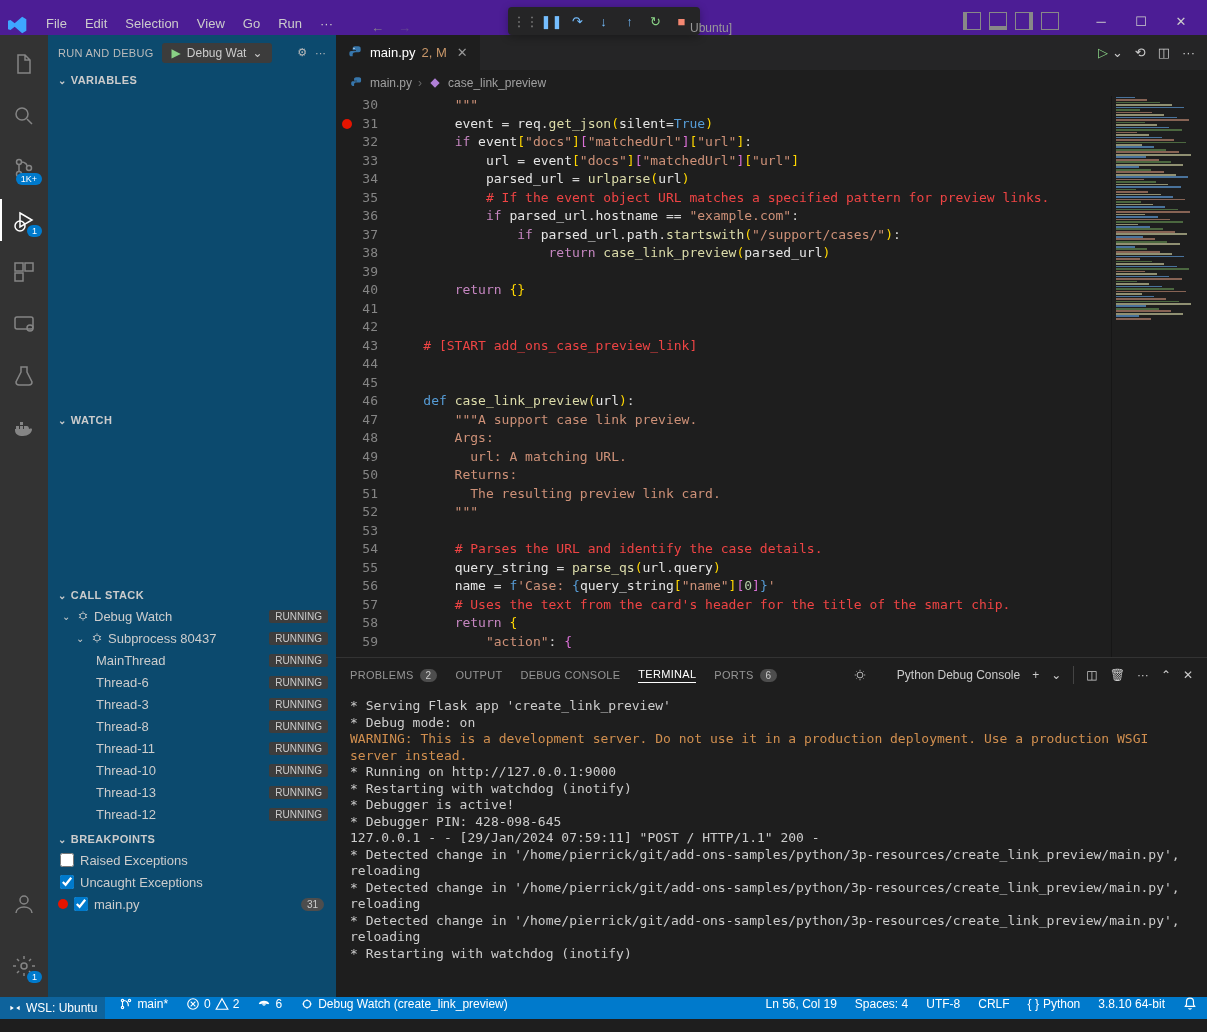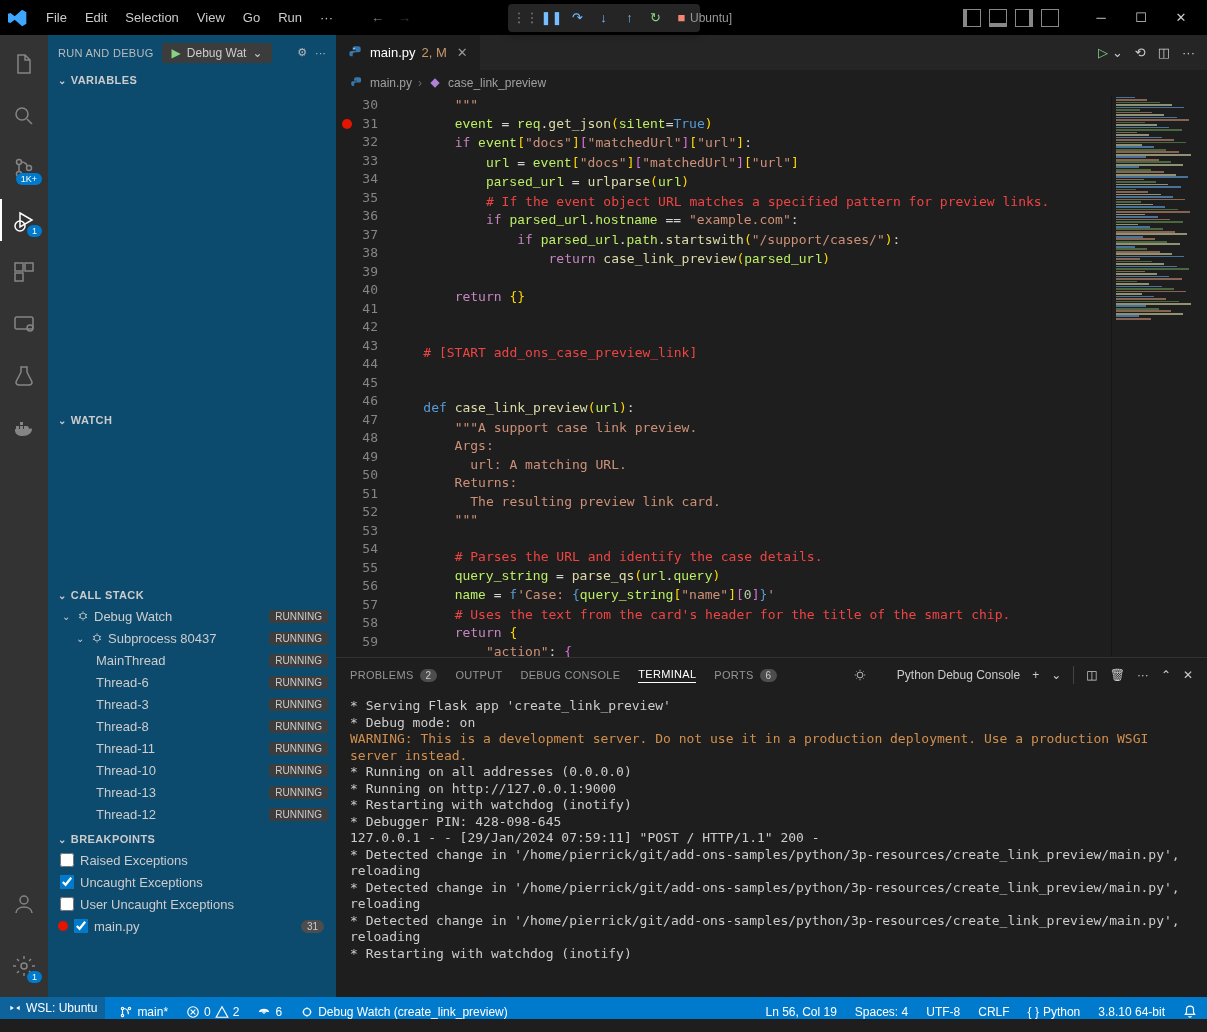--- a/index.html
+++ b/index.html
@@ -7,23 +7,23 @@
     font-family: "Segoe UI", -apple-system, sans-serif;
     background: #1e1e1e;
     color: #cccccc;
     width: 1207px;
     height: 1032px;
     overflow: hidden;
     font-size: 13px;
   }
   .titlebar {
     height: 35px;
-    background: #000000;
+    background: #4c1d95;
     display: flex;
-    align-items: center;
+    align-items: flex-end;
     padding: 0 8px;
     position: relative;
   }
   .titlebar .logo { width: 20px; height: 20px; margin-right: 10px; }
   .titlebar .menu { display: flex; gap: 2px; }
   .titlebar .menu-item { padding: 4px 8px; color: #cccccc; cursor: pointer; font-size: 13px; }
   .titlebar .debug-toolbar {
     position: absolute; left: 50%; transform: translateX(-50%);
     display: flex; gap: 2px; background: #252526; border-radius: 4px; padding: 2px 6px;
     box-shadow: 0 2px 8px rgba(0,0,0,0.3);
@@ -100,42 +100,42 @@
   .minimap .mm-line.c4 { background: #dcdcaa; width: 50%; }
 
   
   .kw { color: #c586c0; }
   .fn { color: #dcdcaa; }
   .str { color: #ce9178; }
   .num { color: #b5cea8; }
   .cm { color: #ef4444; }
   .bl { color: #569cd6; }
   .op { color: #d4d4d4; }
-  .var { color: #bef264; font-family: Liberation Mono, monospace; }
+  .var { color: #e5e5e5; }
   .brace { color: #ffd700; }
   .brace2 { color: #da70d6; }
 
   
   .panel {
     height: 340px; background: #1e1e1e; border-top: 1px solid #333;
     display: flex; flex-direction: column;
   }
   .panel-tabs { height: 34px; display: flex; align-items: center; padding: 0 14px; gap: 18px; font-size: 11px; color: #969696; }
   .panel-tab { cursor: pointer; letter-spacing: .3px; display: flex; align-items: center; gap: 6px; }
   .panel-tab.active { color: #fff; border-bottom: 1px solid #fff; padding-bottom: 2px; }
   .panel-tab .count { background: #4d4d4d; border-radius: 10px; font-size: 10px; padding: 1px 6px; color: #ccc; }
   .panel-right { margin-left: auto; display: flex; align-items: center; gap: 12px; color: #ccc; font-size: 12px; }
   .panel-right .term-name::before { content: ""; display: inline-block; width: 14px; height: 14px; margin-right: 4px; vertical-align: middle; }
   .terminal-body { flex: 1; padding: 6px 14px; font-family: Consolas, monospace; font-size: 13px; line-height: 16.5px; overflow: hidden; color: #ccc; }
   .terminal-body .warn { color: #d18f4f; }
   .terminal-body .ylw { color: #d7ba7d; }
 
   
   .statusbar {
-    height: 22px; background: #007acc; color: #fff; display: flex; align-items: flex-end;
+    height: 22px; background: #007acc; color: #fff; display: flex; align-items: flex-start;
     font-size: 12px; padding: 0 6px; gap: 10px;
   }
   .statusbar .sb-item { display: flex; align-items: center; gap: 4px; cursor: pointer; padding: 0 4px; }
   .statusbar .sb-right { margin-left: auto; display: flex; align-items: center; gap: 10px; }
   .statusbar .sb-item svg { width: 14px; height: 14px; }
 
   .icon-svg { width: 24px; height: 24px; }
   .divider-v { width: 1px; background: #444; height: 18px; }
 </style>
 </head>
@@ -339,24 +339,20 @@
       <span>BREAKPOINTS</span>
     </div>
     <div class="section-body" id="bp-body">
         <div class="bp-row">
           <input type="checkbox" style="">
           <span>Raised Exceptions</span>
         </div>
         <div class="bp-row">
           <input type="checkbox" checked="" style="">
           <span>Uncaught Exceptions</span>
-        </div>
-        <div class="bp-row">
-          <input type="checkbox" style="">
-          <span>User Uncaught Exceptions</span>
         </div>
         <div class="bp-row">
           <span class="bp-dot"></span>
           <input type="checkbox" checked="" style="">
           <span>main.py</span>
           <span class="count-badge">31</span>
         </div>
       </div>
   </div>
 
@@ -547,23 +543,23 @@
           <span>🗑</span>
           <span>···</span>
           <span>⌃</span>
           <span>✕</span>
         </div>
       </div>
       <div class="terminal-body" id="terminal-body">
           <div> * Serving Flask app 'create_link_preview'</div>
           <div> * Debug mode: on</div>
           <div class="warn">WARNING: This is a development server. Do not use it in a production deployment. Use a production WSGI server instead.</div>
-          <div> * Running on all addresses (0.0.0.0)</div>
           <div> * Running on http://127.0.0.1:9000</div>
           <div> * Restarting with watchdog (inotify)</div>
+          <div> * Debugger is active!</div>
           <div> * Debugger PIN: 428-098-645</div>
           <div>127.0.0.1 - - [29/Jan/2024 07:59:11] "POST / HTTP/1.1" 200 -</div>
           <div> * Detected change in '/home/pierrick/git/add-ons-samples/python/3p-resources/create_link_preview/main.py', reloading</div>
           <div> * Detected change in '/home/pierrick/git/add-ons-samples/python/3p-resources/create_link_preview/main.py', reloading</div>
           <div> * Detected change in '/home/pierrick/git/add-ons-samples/python/3p-resources/create_link_preview/main.py', reloading</div>
           <div> * Restarting with watchdog (inotify)</div>
         </div>
     </div>
   </div>
 </div>

